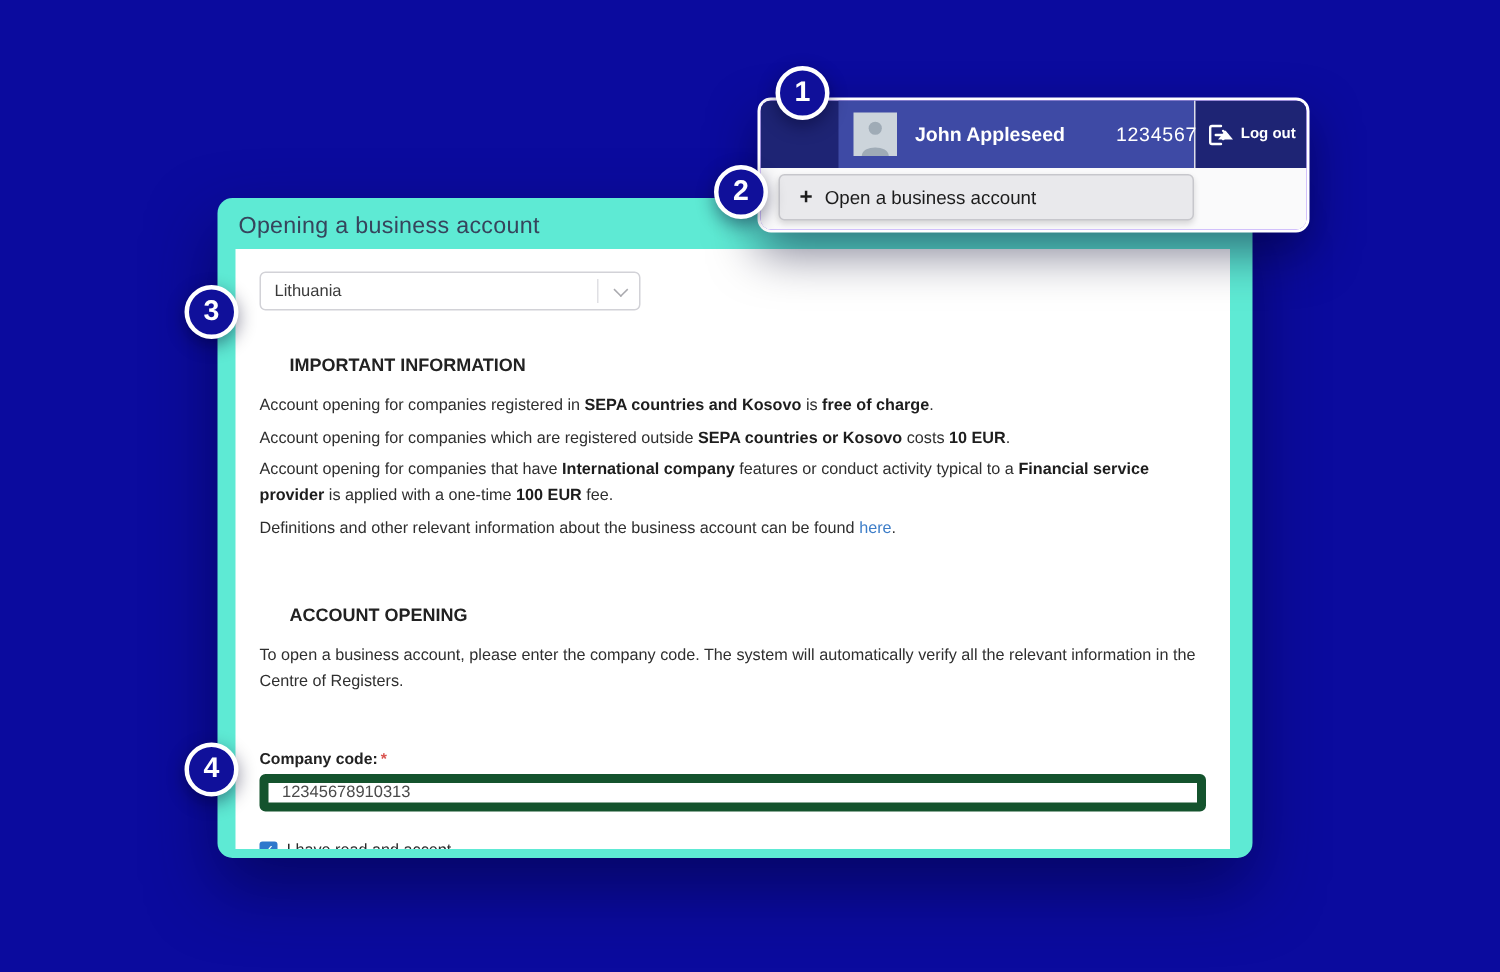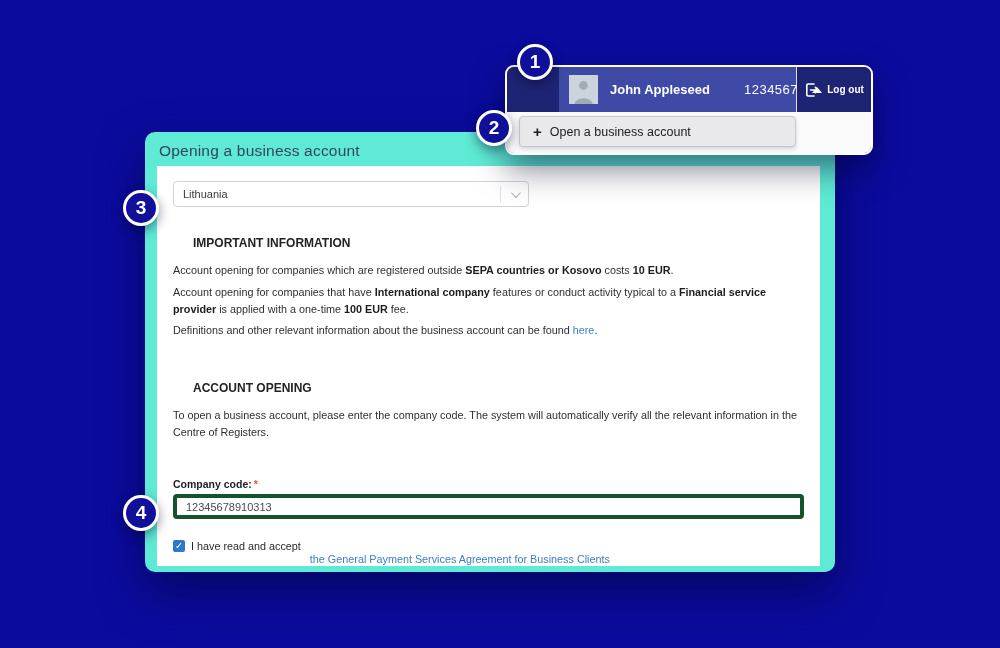--- a/index.html
+++ b/index.html
@@ -135,21 +135,21 @@
     background:#ffffff;
     padding:15px 16px 0 16px;
     overflow:hidden;
   }
 
   .field-label {
     font-size:10.5px; font-weight:bold; color:#222;
     margin-bottom:6px;
   }
   .select-box {
-    width:356px; height:26px;
+    width:254px; height:26px;
     border:1px solid #d2d2d7;
     border-radius:4px;
     display:flex; align-items:center;
     background:#fff;
     cursor:pointer;
   }
   .select-value {
     flex:1;
     font-size:11px; color:#3a3a3a;
     padding-left:9px;
@@ -182,21 +182,21 @@
   .info-p b { color:#1d1d1d; }
   .link { color:#3d7dc8; cursor:pointer; text-decoration:none;margin-top:27px; }
 
   .mt-account { margin-top:42px; }
   .mt-company { margin-top:37px; }
 
   .company-label { margin-bottom:4px; }
   .required-mark { color:#d9534f; font-weight:bold; margin-left:2px; }
   .text-input {
     width:100%; height:25px;
-    border:4px solid #14532d;
+    border:6px solid #14532d;
     border-radius:4px;
     font-family:"Liberation Sans", sans-serif;
     font-size:11px; color:#4a4a4a;
     padding:0 9px;
     outline:none;
     background:#fff;
   }
   .checkbox-row {
     margin-top:7px;
     display:flex; align-items:center;
@@ -226,20 +226,21 @@
     <div class="select-box">
       <span class="select-value">Lithuania</span>
       <span class="select-divider"></span>
       <span class="select-chevron-zone">
         <span class="chevron-down"></span>
       </span>
     </div>
 
     <div class="section-heading mt-select">IMPORTANT INFORMATION</div>
 
+    <p class="info-p"><span>Account opening for companies registered in </span><b>SEPA countries and Kosovo</b><span> is </span><b>free of charge</b><span>.</span></p>
 
     <p class="info-p"><span>Account opening for companies which are registered outside </span><b>SEPA countries or Kosovo</b><span> costs </span><b>10 EUR</b><span>.</span></p>
 
     <p class="info-p"><span>Account opening for companies that have </span><b>International company</b><span> features or conduct activity typical to a </span><b>Financial service provider</b><span> is applied with a one-time </span><b>100 EUR</b><span> fee.</span></p>
 
     <p class="info-p"><span>Definitions and other relevant information about the business account can be found </span><a class="link">here</a><span>.</span></p>
 
     <div class="section-heading mt-account">ACCOUNT OPENING</div>
     <p class="info-p">To open a business account, please enter the company code. The system will automatically verify all the relevant information in the Centre of Registers.</p>
 

